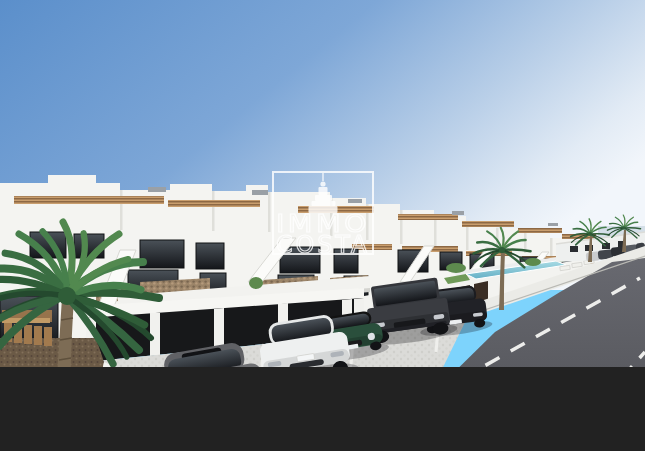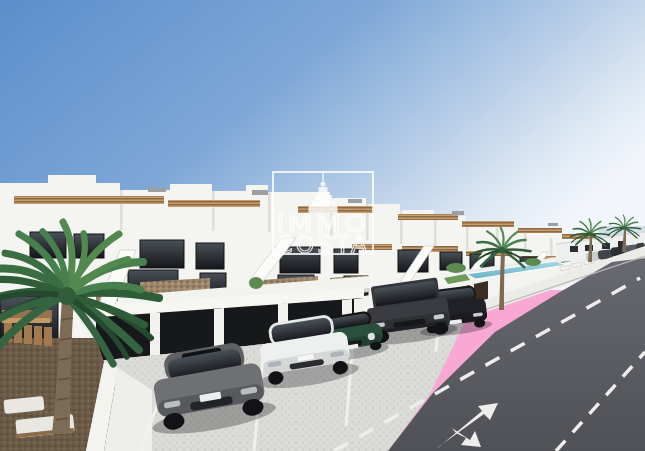--- a/index.html
+++ b/index.html
@@ -1,16 +1,16 @@
 <!DOCTYPE html>
 <html><head>
 <meta charset="utf-8">
 <style>
   html,body{margin:0;padding:0;background:#222;}
-  .stage{position:relative;width:645px;height:451px;overflow:hidden;background:#f9a8d4;}
+  .stage{position:relative;width:645px;height:367px;overflow:hidden;background:#7dd3fc;}
   svg{display:block;}
   text.wm{font-family:"DejaVu Sans","Liberation Sans",sans-serif;font-weight:400;}
 </style>
 </head>
 <body>
 
 <div class="stage">
 <svg width="645" height="451" viewBox="0 0 645 451" xmlns="http://www.w3.org/2000/svg">
   <defs>
     <linearGradient id="skyGrad" x1="0" y1="0" x2="1" y2="0.55">

